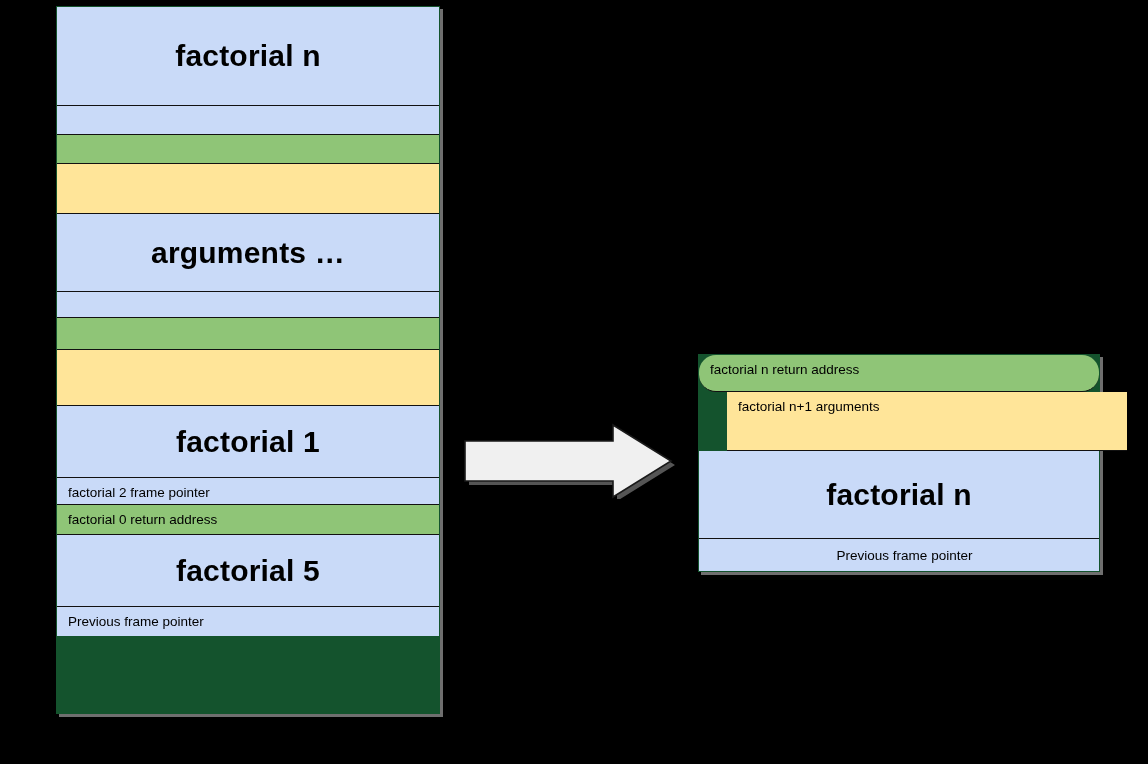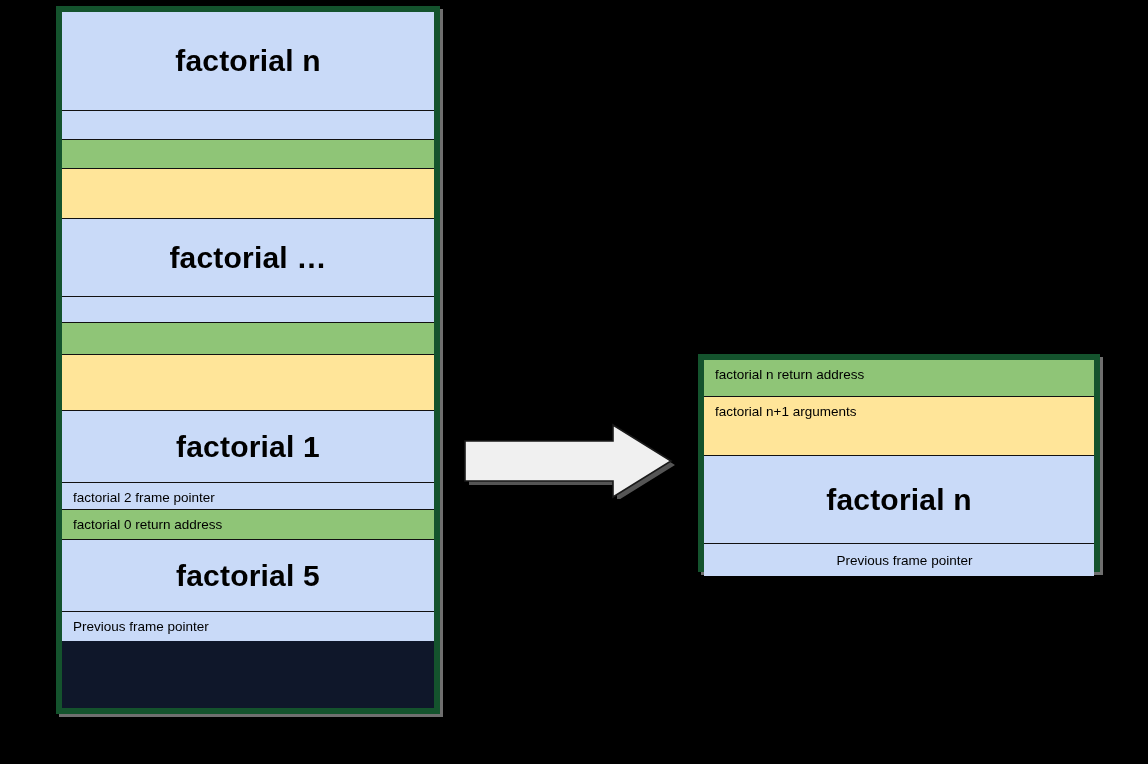--- a/index.html
+++ b/index.html
@@ -21,23 +21,23 @@
     position: absolute;
     left: 0; top: 0;
     width: 1148px;
     height: 764px;
   }
 
   
   .stack {
     position: absolute;
     box-sizing: border-box;
-    border: 6px solid #14532d;
+    border: 1px solid #14532d;
     box-shadow: 3px 3px 0 rgba(130,130,130,0.85);
-    background: #0f172a;
+    background: #14532d;
   }
 
   #stack-left {
     left: 56px;
     top: 6px;
     width: 384px;
     height: 708px;
   }
 
   #stack-right {
@@ -108,39 +108,39 @@
 <div class="canvas">
 
   <div class="stack" id="stack-left">
       <div class="frame-row c-blue label-big" style="height: 99px;">
         <span>factorial n</span>
       </div>
       <div class="frame-row c-blue label-small" style="height: 29px;"><span></span></div>
       <div class="frame-row c-green label-small" style="height: 29px;"><span></span></div>
       <div class="frame-row c-yellow label-small" style="height: 50px;"><span></span></div>
       <div class="frame-row c-blue label-big" style="height: 78px;">
-        <span>factorial …</span>
+        <span>arguments …</span>
       </div>
       <div class="frame-row c-blue label-small" style="height: 26px;"><span></span></div>
       <div class="frame-row c-green label-small" style="height: 32px;"><span></span></div>
       <div class="frame-row c-yellow label-small" style="height: 56px;"><span></span></div>
       <div class="frame-row c-blue label-big" style="height: 72px;">
         <span>factorial 1</span>
       </div>
       <div class="frame-row c-blue label-small" style="height: 27px;"><span>factorial 2 frame pointer</span></div>
       <div class="frame-row c-green label-small" style="height: 30px;"><span>factorial 0 return address</span></div>
       <div class="frame-row c-blue label-big" style="height: 72px;">
         <span>factorial 5</span>
       </div>
       <div class="frame-row c-blue label-small" style="height: 29px;"><span>Previous frame pointer</span></div>
     </div>
 
   <div class="stack" id="stack-right">
-      <div class="frame-row c-green label-small" style="height: 37px;"><span>factorial n return address</span></div>
-      <div class="frame-row c-yellow label-small" style="height: 59px;"><span>factorial n+1 arguments</span></div>
+      <div class="frame-row c-green label-small" style="height: 37px; border-radius: 17px;"><span>factorial n return address</span></div>
+      <div class="frame-row c-yellow label-small" style="height: 59px; margin-left: 28px;"><span>factorial n+1 arguments</span></div>
       <div class="frame-row c-blue label-big" style="height: 88px;">
         <span>factorial n</span>
       </div>
       <div class="frame-row c-blue label-small-mid" style="height: 32px;">
         <span>Previous frame pointer</span>
       </div>
     </div>
 
   <div id="flow-arrow">
     <svg width="214" height="78" viewBox="0 0 214 78" xmlns="http://www.w3.org/2000/svg">

